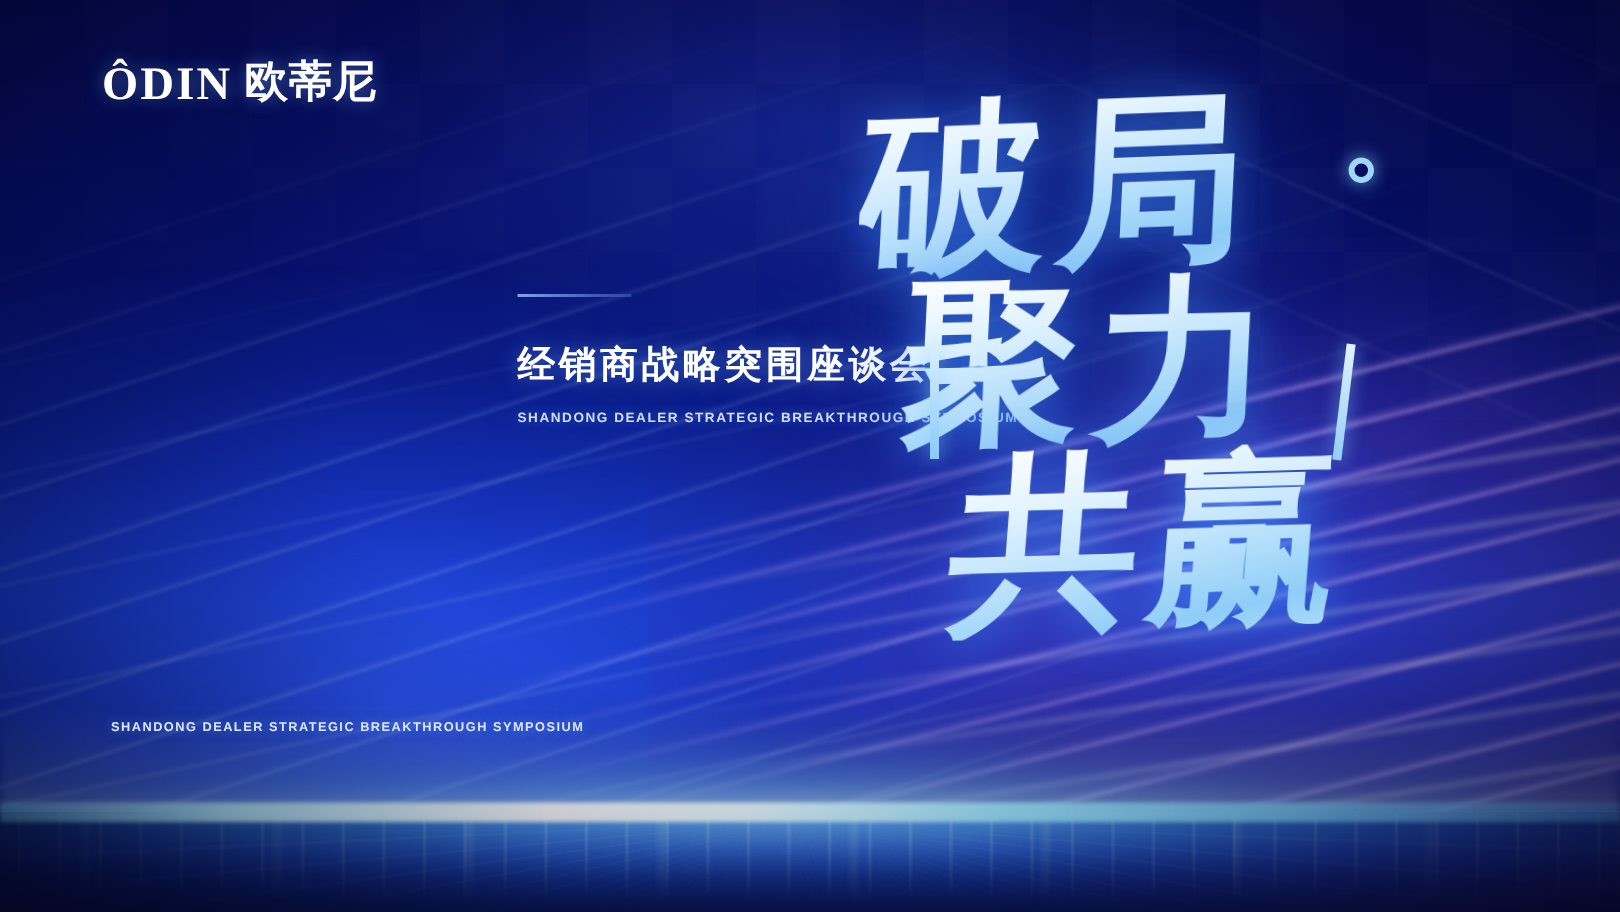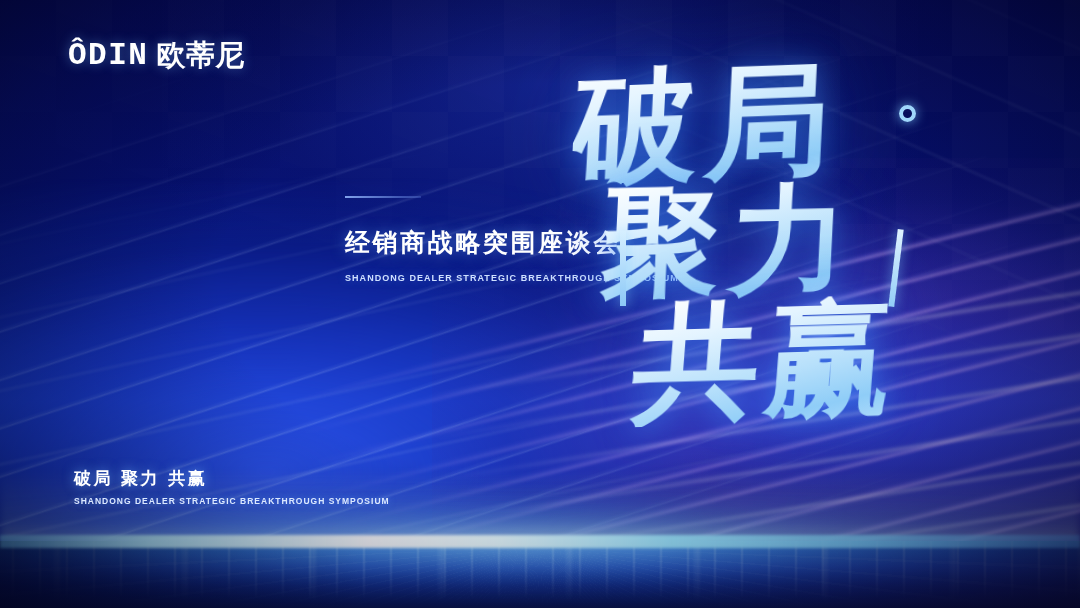--- a/index.html
+++ b/index.html
@@ -253,21 +253,21 @@
 
   
   .logo{
     position:absolute; left:68px; top:40px;
     display:flex; align-items:center; gap:8px;
     color:#fff;
     text-shadow:0 0 12px rgba(120,190,255,.45);
   }
   .logo-odin{
     font-size:31px; font-weight:700; letter-spacing:1.5px; line-height:1;
-    font-family:Liberation Mono, monospace;
+    font-family:Liberation Serif, serif;
   }
   .logo-cn{
     font-size:29px; font-weight:700; letter-spacing:.5px; line-height:1;
     font-family:Liberation Sans, sans-serif;
   }
 
   
   .center-block{ position:absolute; left:345px; top:196px; }
   .divider{
     width:76px; height:2px;
@@ -394,18 +394,17 @@
     <div class="hero">
       <div class="hero-line hero-1">破局</div>
       <div class="hero-line hero-2">聚力</div>
       <div class="hero-line hero-3">共赢</div>
     </div>
     <div class="ring"></div>
     <div class="bar-l"></div>
     <div class="bar-r"></div>
 
     <div class="tagline">
-      <div class="tagline-cn">破局 聚力 共赢</div>
       <div class="tagline-en">SHANDONG DEALER STRATEGIC BREAKTHROUGH SYMPOSIUM</div>
     </div>
 
   </div>
 </div>
 
 </body></html>

